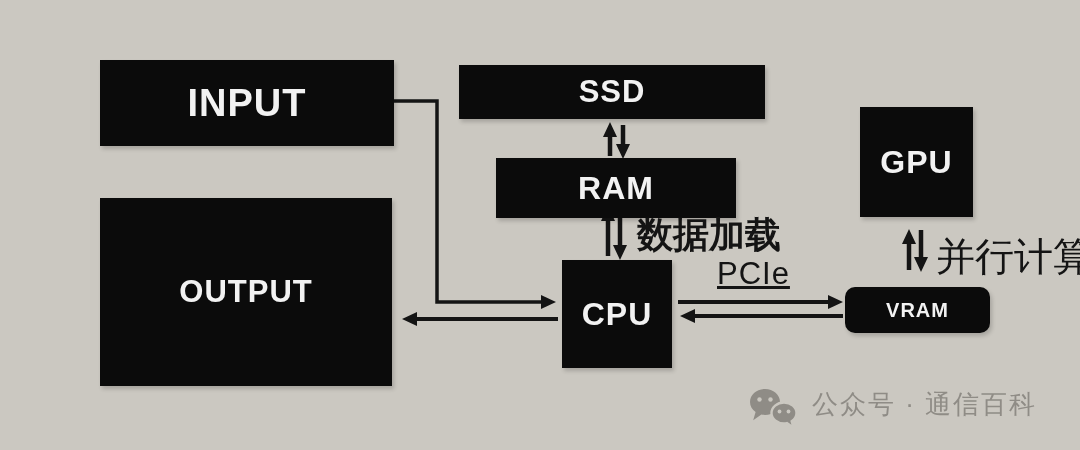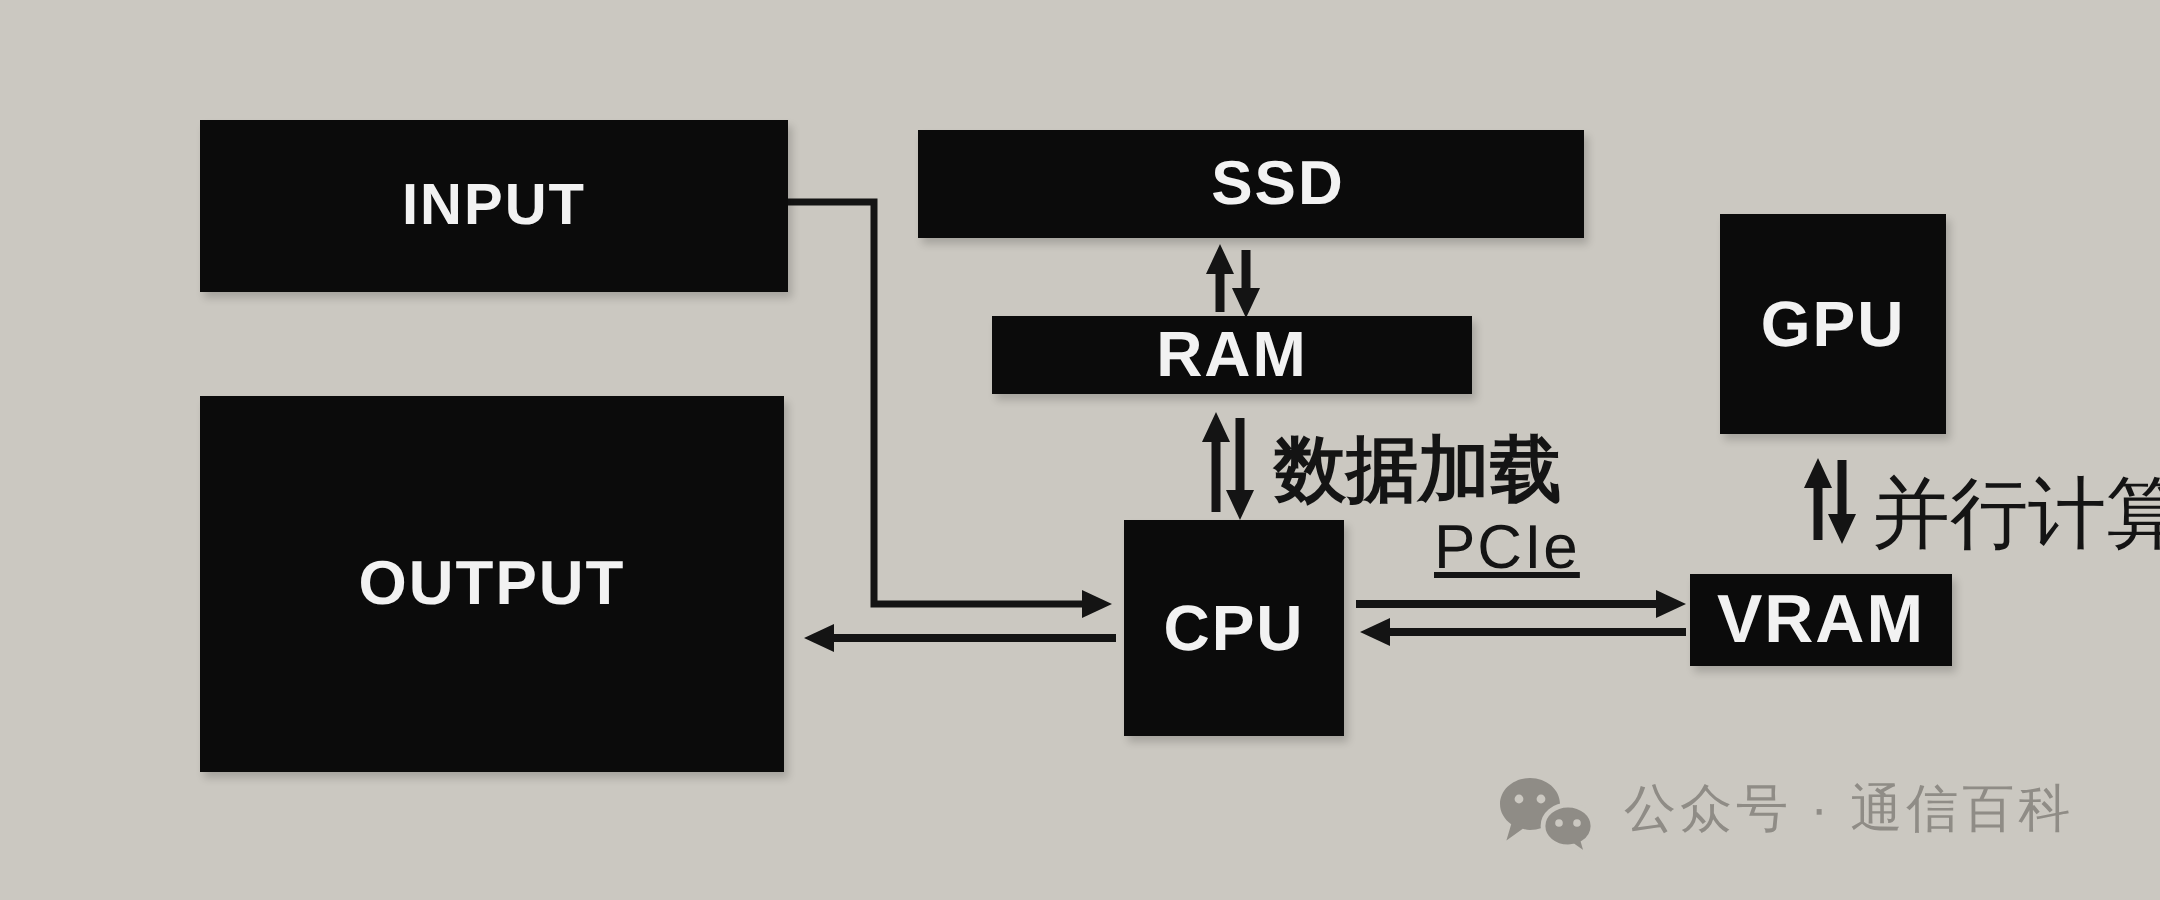--- a/index.html
+++ b/index.html
@@ -21,27 +21,27 @@
     position: absolute;
     background: #0b0b0b;
     color: #f2f2f2;
     display: flex;
     align-items: center;
     justify-content: center;
     font-weight: 600;
     letter-spacing: 1px;
     box-shadow: 2px 3px 4px rgba(0,0,0,0.18);
   }
-  .node-input  { left: 100px; top:  60px; width: 294px; height:  86px; font-size: 29px; }
-  .node-ssd    { left: 459px; top:  65px; width: 306px; height:  54px; font-size: 31px; padding-left: 27px; }
-  .node-ram    { left: 496px; top: 158px; width: 240px; height:  39px; font-size: 32px; }
+  .node-input  { left: 100px; top:  60px; width: 294px; height:  86px; font-size: 38px; }
+  .node-ssd    { left: 459px; top:  65px; width: 306px; height:  54px; font-size: 31px; }
+  .node-ram    { left: 496px; top: 158px; width: 240px; height:  60px; font-size: 32px; }
   .node-cpu    { left: 562px; top: 260px; width: 110px; height: 108px; font-size: 32px; }
   .node-output { left: 100px; top: 198px; width: 292px; height: 188px; font-size: 31px; }
   .node-gpu    { left: 860px; top: 107px; width: 113px; height: 110px; font-size: 32px; }
-  .node-vram   { left: 845px; top: 287px; width: 131px; height:  46px; font-size: 34px; }
+  .node-vram   { left: 845px; top: 287px; width: 145px; height:  46px; font-size: 20px; border-radius: 10px; }
   .edge-label {
     position: absolute;
     color: #141414;
     white-space: nowrap;
   }
   .label-data-load { left: 637px; top: 211px; font-size: 36px; font-weight: 700; }
   .label-pcie      { left: 717px; top: 256px; font-size: 31px; font-weight: 500; letter-spacing: 1px; text-decoration: underline; }
   .label-parallel  { left: 936px; top: 230px; font-size: 39px; font-weight: 500;
                      font-family: Liberation Serif, serif; }
   .watermark {

